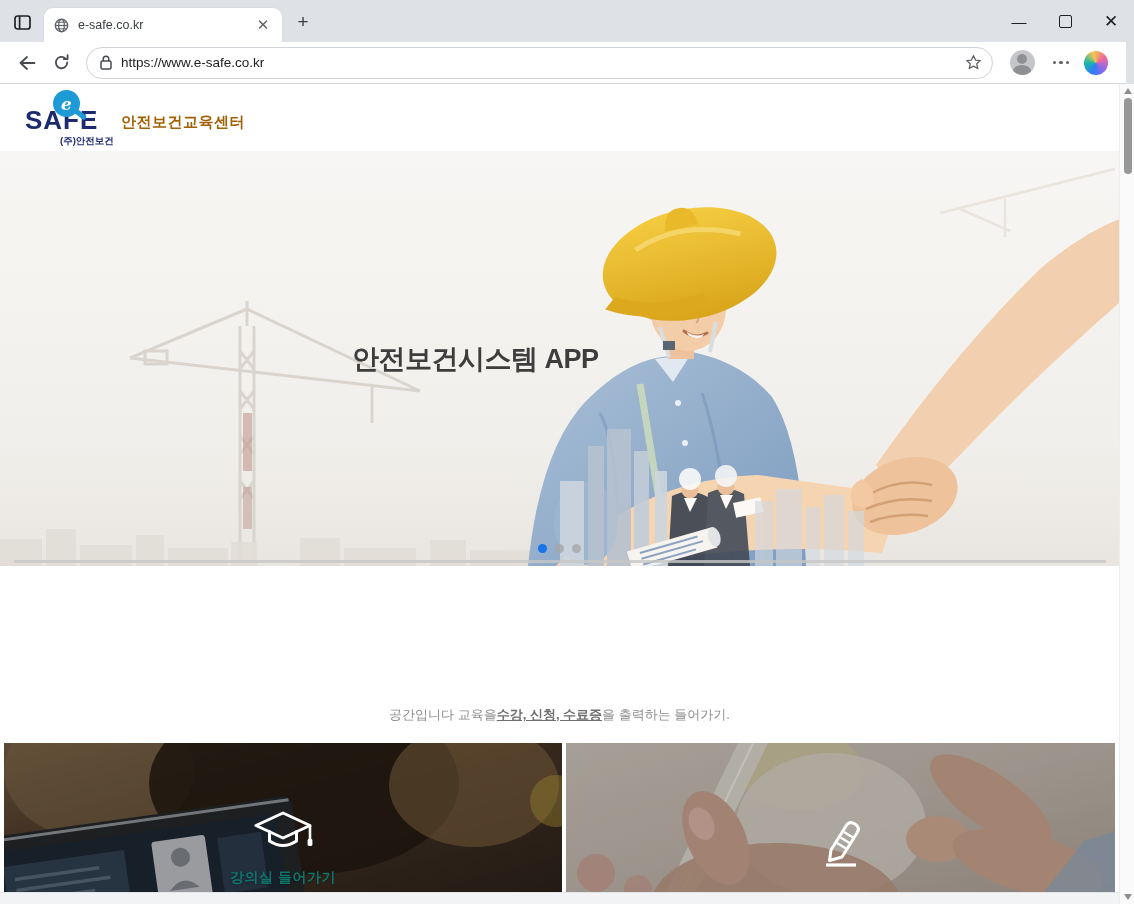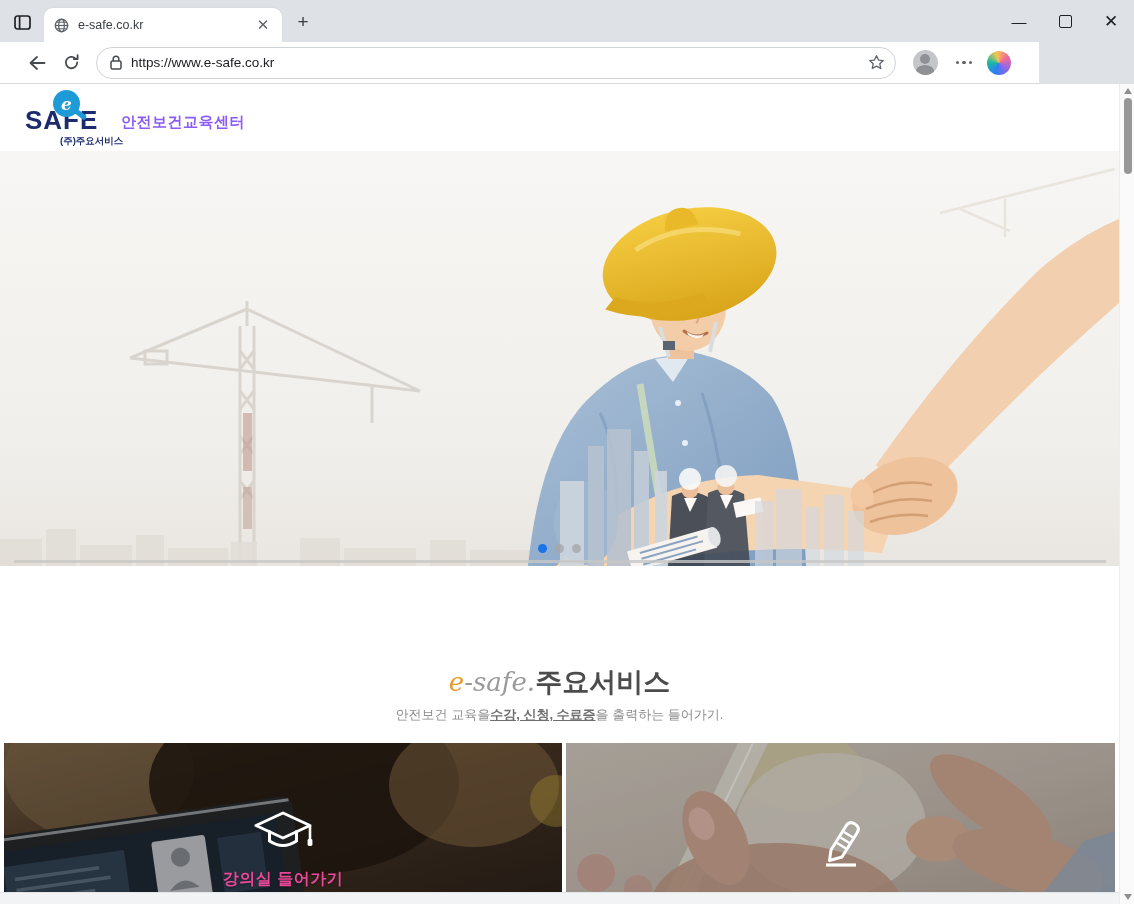--- a/index.html
+++ b/index.html
@@ -9,43 +9,43 @@
   .titlebar{position:absolute;top:0;left:0;width:1134px;height:42px;background:#dee1e6;}
   .tab-actions{position:absolute;left:10px;top:10px;width:24px;height:24px;display:flex;align-items:center;justify-content:center;border-radius:4px;}
   .tab{position:absolute;left:44px;top:8px;width:238px;height:34px;background:#fff;border-radius:9px 9px 0 0;
     display:flex;align-items:center;padding:0 10px;box-sizing:border-box;box-shadow:0 0 2px rgba(0,0,0,.08);}
   .tab-title{flex:1;font-size:12.5px;color:#3c4043;margin-left:9px;white-space:nowrap;overflow:hidden;}
   .tab-close{width:18px;height:18px;display:flex;align-items:center;justify-content:center;font-size:15px;color:#5f6368;border-radius:4px;}
   .new-tab{position:absolute;left:292px;top:11px;width:22px;height:22px;display:flex;align-items:center;justify-content:center;font-size:19px;color:#3c4043;font-weight:400;}
   .win-controls{position:absolute;right:0;top:0;height:42px;display:flex;}
   .win-btn{width:46px;height:42px;display:flex;align-items:center;justify-content:center;color:#202124;font-size:15px;}
   .maxi-glyph{width:11px;height:11px;border:1.4px solid #202124;border-radius:2px;}
-  .toolbar{position:absolute;top:42px;left:0;width:1039px;height:42px;background:#ffffff;border-bottom:1px solid #d6d9dd;
-    display:flex;align-items:center;box-sizing:border-box;padding:0 20px;}
+  .toolbar{position:absolute;top:42px;left:0;width:1126px;height:42px;background:#ffffff;border-bottom:1px solid #d6d9dd;
+    display:flex;align-items:center;box-sizing:border-box;padding:0 10px;}
   .nav-btn{width:30px;height:30px;display:flex;align-items:center;justify-content:center;margin:0 2px;border-radius:50%;}
   .url-pill{flex:1;height:32px;border:1px solid #cfd3d8;border-radius:17px;background:#fff;display:flex;align-items:center;
     padding:0 10px 0 13px;margin:0 8px;box-sizing:border-box;}
   .url-text{flex:1;font-size:13.5px;color:#202124;margin-left:9px;white-space:nowrap;overflow:hidden;}
   .avatar{width:25px;height:25px;border-radius:50%;background:#c4c6ca;position:relative;overflow:hidden;margin:0 9px;}
   .avatar::before{content:"";position:absolute;left:7.5px;top:4px;width:10px;height:10px;border-radius:50%;background:#8e9094;}
   .avatar::after{content:"";position:absolute;left:3.5px;top:15px;width:18px;height:12px;border-radius:50% 50% 0 0;background:#8e9094;}
   .more-dots{display:flex;gap:3px;margin:0 9px;}
   .more-dots i{width:3.5px;height:3.5px;border-radius:50%;background:#5f6368;}
   .copilot{width:24px;height:24px;border-radius:50%;margin:0 8px 0 6px;
     background:conic-gradient(from 200deg,#2e7cf6,#19b8a6,#f6c54d,#ef6a9a,#9168e8,#2e7cf6);}
   
   .page{position:absolute;top:84px;left:0;width:1119px;height:820px;background:#fff;overflow:hidden;}
   .site-header{position:absolute;top:0;left:0;width:100%;height:67px;background:#fff;border-bottom:1px solid #ececec;}
   .logo{position:absolute;left:18px;top:0;width:280px;height:67px;}
   .logo-e{position:absolute;left:35px;top:6px;width:27px;height:27px;border-radius:50%;background:#1e9bd7;
     color:#fff;font-weight:bold;font-style:italic;font-size:17px;display:flex;align-items:center;justify-content:center;font-family:"DejaVu Serif",serif;}
   .logo-tail{position:absolute;left:56px;top:28px;width:13px;height:5px;background:#1e9bd7;transform:rotate(38deg);border-radius:2px;}
   .logo-safe{position:absolute;left:7px;top:21px;font-size:26px;font-weight:bold;color:#1c2b6e;letter-spacing:1px;}
   .logo-sub{position:absolute;left:42px;top:51px;font-size:9.5px;color:#1c2b6e;font-weight:bold;}
-  .site-title{position:absolute;left:103px;top:29px;font-size:15px;font-weight:bold;color:#8b5cf6;letter-spacing:.5px;}
+  .site-title{position:absolute;left:103px;top:29px;font-size:15px;font-weight:bold;color:#a16207;letter-spacing:.5px;}
   
   .hero{position:absolute;top:67px;left:0;width:1119px;height:415px;overflow:hidden;background:#f3f2ef;}
   .hero svg{position:absolute;left:0;top:0;}
   .hero-title{position:absolute;left:352px;top:190px;font-size:27px;font-weight:bold;color:#3d3d3d;letter-spacing:-.5px;}
   .carousel{position:absolute;left:538px;top:393px;display:flex;gap:8px;align-items:center;}
   .dot{width:9px;height:9px;border-radius:50%;background:#a5a5a5;opacity:.75;}
   .dot.active{background:#1a73e8;opacity:1;}
   .hero-line{position:absolute;left:14px;top:409px;width:1092px;height:3px;background:#c7c7c5;opacity:.8;}
   
   .services{position:absolute;top:482px;left:0;width:1119px;height:177px;background:#fff;}
@@ -56,21 +56,21 @@
   .svc-main{font-weight:bold;color:#4c4c4c;}
   .svc-desc{position:absolute;top:140px;width:100%;text-align:center;font-size:13px;color:#8c8c8c;}
   .svc-desc b{color:#6f6f6f;text-decoration:underline;}
   
   .cards{position:absolute;top:659px;left:0;width:1119px;height:149px;}
   .card{position:absolute;top:0;height:149px;overflow:hidden;}
   .card.left{left:4px;width:558px;}
   .card.right{left:566px;width:549px;}
   .card svg.bg{position:absolute;left:0;top:0;}
   .card-icon{position:absolute;top:66px;left:50%;transform:translateX(-50%);}
-  .card-label{position:absolute;top:126px;width:100%;text-align:center;font-size:16px;font-weight:bold;color:#ec4899;letter-spacing:.5px;text-shadow:0 1px 2px rgba(0,0,0,.35);}
+  .card-label{position:absolute;top:126px;width:100%;text-align:center;font-size:14px;font-weight:bold;color:#0f766e;letter-spacing:.5px;text-shadow:0 1px 2px rgba(0,0,0,.35);}
   .bottom-strip{position:absolute;top:808px;left:0;width:1119px;height:12px;background:#f2f3f5;border-top:1px solid #e4e5e8;}
   
   .scrollbar{position:absolute;top:84px;right:0;width:15px;height:820px;background:#fafafa;border-left:1px solid #ededed;box-sizing:border-box;}
   .sb-thumb{position:absolute;top:14px;left:3.5px;width:8px;height:76px;background:#979797;border-radius:4px;}
   .sb-up{position:absolute;top:4px;left:3.5px;width:0;height:0;border-left:4px solid transparent;border-right:4px solid transparent;border-bottom:6px solid #8f8f8f;}
   .sb-down{position:absolute;bottom:4px;left:3.5px;width:0;height:0;border-left:4px solid transparent;border-right:4px solid transparent;border-top:6px solid #8f8f8f;}
 </style>
 </head>
 <body>
 
@@ -135,21 +135,21 @@
     <div class="copilot"></div>
   </div>
 
   <div class="page">
 
     <div class="site-header">
       <div class="logo">
         <span class="logo-safe">SAFE</span>
         <span class="logo-tail"></span>
         <span class="logo-e">e</span>
-        <span class="logo-sub">(주)주요서비스</span>
+        <span class="logo-sub">(주)안전보건</span>
         <span class="site-title">안전보건교육센터</span>
       </div>
     </div>
 
     <div class="hero">
       <svg width="1119" height="415" viewBox="0 0 1119 415">
         <defs>
           <linearGradient id="heroBg" x1="0" y1="0" x2="0" y2="1">
             <stop offset="0" stop-color="#f7f6f4"></stop>
               <stop offset=".7" stop-color="#f1efeb"></stop>
@@ -251,34 +251,32 @@
           </g>
           <g fill="#d3dae2" opacity=".7">
             <rect x="755" y="350" width="18" height="65"></rect>
               <rect x="776" y="338" width="26" height="77"></rect>
             <rect x="806" y="356" width="14" height="59"></rect>
               <rect x="824" y="344" width="20" height="71"></rect>
             <rect x="848" y="360" width="16" height="55"></rect>
           </g>
         </g>
       </svg>
+      <div class="hero-title">안전보건시스템 APP</div>
       <div class="carousel">
         <span class="dot active"></span>
         <span class="dot"></span>
         <span class="dot"></span>
       </div>
       <div class="hero-line"></div>
     </div>
 
     <div class="services">
-      <div class="svc-heading">
-        <span class="svc-esafe"><span class="svc-e">e</span><span class="svc-safe">-safe.</span></span><span class="svc-main">주요서비스</span>
-      </div>
       <div class="svc-desc">
-        <span>안전보건 교육을</span><b>수강, 신청, 수료증</b><span>을 출력하는 들어가기.</span>
+        <span>공간입니다 교육을</span><b>수강, 신청, 수료증</b><span>을 출력하는 들어가기.</span>
       </div>
     </div>
 
     <div class="cards">
 
       <div class="card left">
         <svg class="bg" width="558" height="149" viewBox="0 0 558 149">
           <defs>
             <linearGradient id="lcBg" x1="0" y1="0" x2="1" y2="1">
               <stop offset="0" stop-color="#7a6347"></stop>

